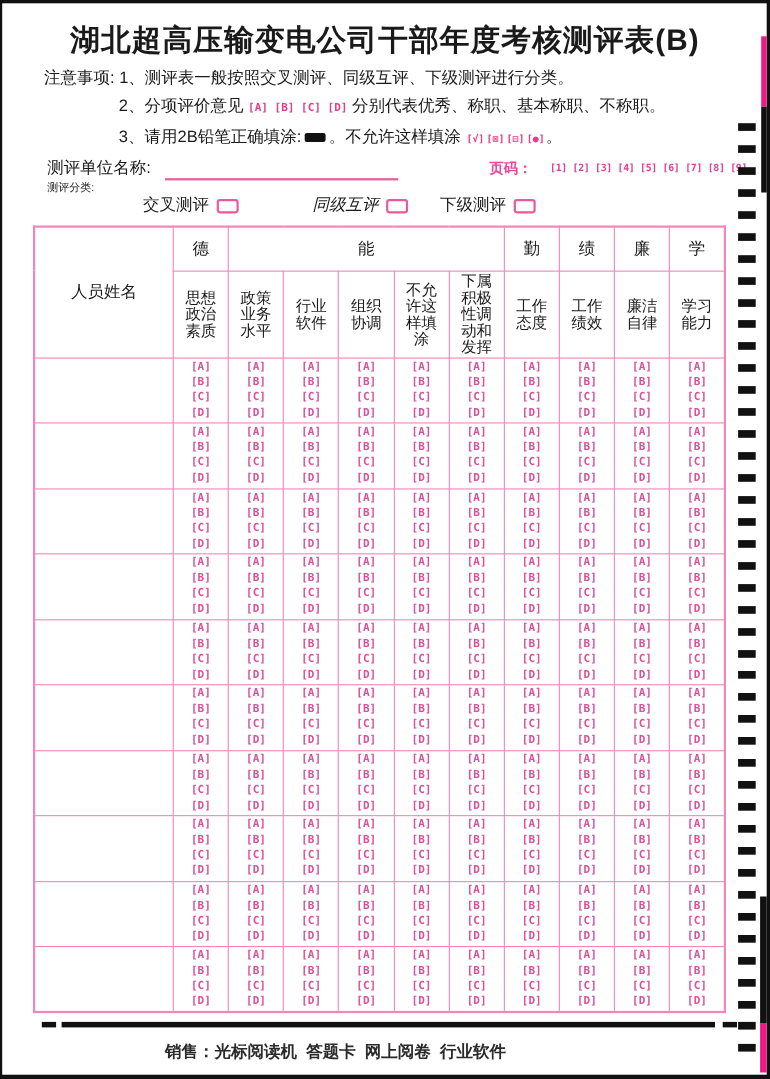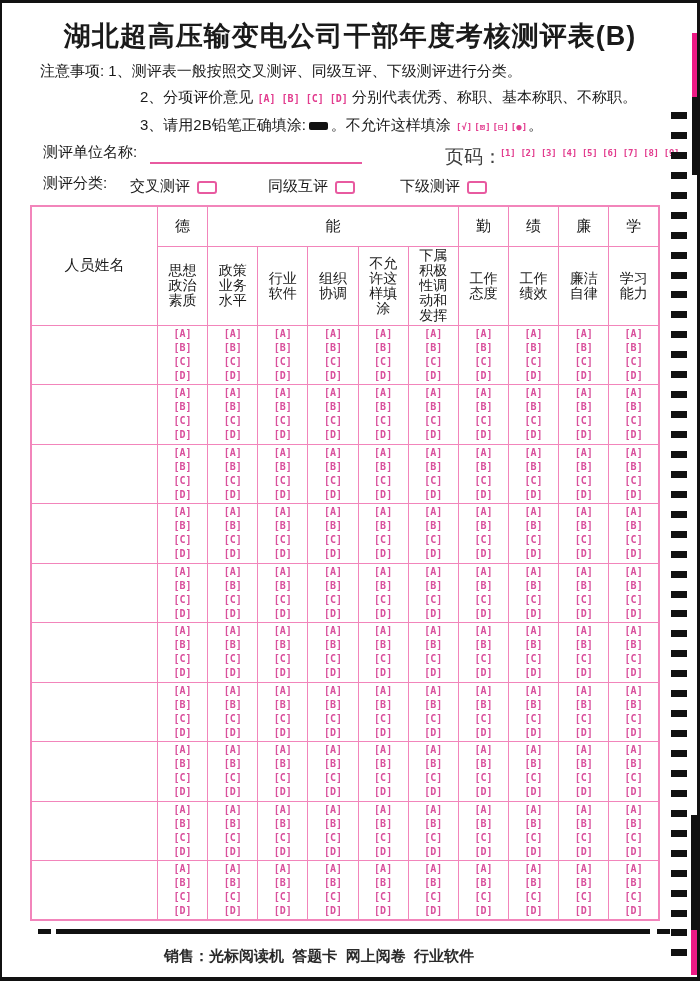--- a/index.html
+++ b/index.html
@@ -11,32 +11,32 @@
   .edge{position:absolute;background:#111;}
   .edge-top{left:0;top:0;width:700px;height:3px;}
   .edge-left{left:0;top:0;width:2px;height:981px;}
   .edge-bottom{left:0;top:977px;width:700px;height:4px;}
   .edge-right{left:697px;top:0;width:3px;height:981px;}
 
   .title{position:absolute;left:0;right:0;top:18px;text-align:center;
     font-size:27px;font-weight:bold;letter-spacing:1px;}
 
   .notes{position:absolute;left:40px;top:58px;font-size:15px;line-height:26px;}
-  .notes .indent{margin-left:100px;}
+  .notes .indent{margin-left:68px;}
   .pink-opts{color:#e23c8e;font-family:"DejaVu Sans Mono",monospace;font-size:10px;font-weight:bold;letter-spacing:0px;}
   .fill-demo{display:inline-block;width:19px;height:8px;background:#111;border-radius:2px;vertical-align:middle;margin:0 3px;}
   .wrong-mark{color:#e23c8e;font-family:"DejaVu Sans Mono",monospace;font-size:9px;font-weight:bold;margin:0 1px;}
 
   .unit-label{position:absolute;left:43px;top:143px;font-size:15px;}
   .unit-line{position:absolute;left:150px;top:144px;width:212px;height:18px;border-bottom:2px solid #e85aa0;}
-  .pageno-label{position:absolute;left:445px;top:144px;font-size:19px;font-weight:normal;color:#404040;}
+  .pageno-label{position:absolute;left:445px;top:144px;font-size:13px;font-weight:bold;color:#ec4899;}
   .pageno-opts{position:absolute;left:500px;top:148px;font-size:9px;letter-spacing:-0.3px;
     color:#e23c8e;font-family:"DejaVu Sans Mono",monospace;font-weight:bold;}
 
-  .cat-label{position:absolute;left:43px;top:174px;font-size:15px;text-align:right;}
+  .cat-label{position:absolute;left:43px;top:164px;font-size:10px;text-align:right;}
   .cat{position:absolute;top:177px;font-size:15px;}
   .cat .box{display:inline-block;width:16px;height:9px;border:2px solid #e85aa0;border-radius:3px;margin-left:7px;vertical-align:middle;}
 
   table.eval{position:absolute;left:30px;top:205px;width:630px;height:714px;
     border-collapse:collapse;table-layout:fixed;}
   table.eval th,table.eval td{border:1px solid #f285bb;padding:0;text-align:center;vertical-align:middle;}
   table.eval{border:2px solid #f285bb;}
   .group-row{height:40px;}
   .sub-row{height:79px;}
   .name-th{width:125px;font-size:15px;font-weight:normal;margin-left:41px;}
@@ -57,21 +57,21 @@
   .timing-rail{position:absolute;left:671px;top:112px;width:16px;height:845px;
     display:flex;flex-direction:column;justify-content:space-between;}
   .tmark{width:16px;height:7px;background:#111;}
 
   
   .sync{position:absolute;background:#111;height:5px;top:929px;}
   .sync-dash-l{left:38px;width:13px;}
   .sync-bar{left:56px;width:594px;}
   .sync-dash-r{left:657px;width:13px;}
 
-  .footer{position:absolute;left:164px;top:947px;font-size:15px;font-weight:bold;
+  .footer{position:absolute;left:150px;top:947px;font-size:15px;font-weight:bold;
     color:#2a2a2a;white-space:pre;text-align:right;}
 </style>
 </head>
 <body>
 
 <div class="page">
 
   <div class="edge edge-top"></div>
   <div class="edge edge-left"></div>
   <div class="edge edge-bottom"></div>
@@ -96,21 +96,21 @@
   <div class="unit-label">测评单位名称:</div>
   <div class="unit-line"></div>
 
   <div class="pageno-label">页码：</div>
   <div class="pageno-opts">[1] [2] [3] [4] [5] [6] [7] [8] [9]</div>
 
   <div class="cat-label">测评分类:</div>
   <div class="cat" style="left:130px;">
     <span>交叉测评</span><span class="box"></span>
   </div>
-  <div class="cat" style="left:268px;">
+  <div class="cat" style="left:284px;font-style:italic;">
     <span>同级互评</span><span class="box"></span>
   </div>
   <div class="cat" style="left:400px;">
     <span>下级测评</span><span class="box"></span>
   </div>
 
   <table class="eval">
     <thead>
       <tr class="group-row">
           <th rowspan="2" class="name-th">人员姓名</th>

